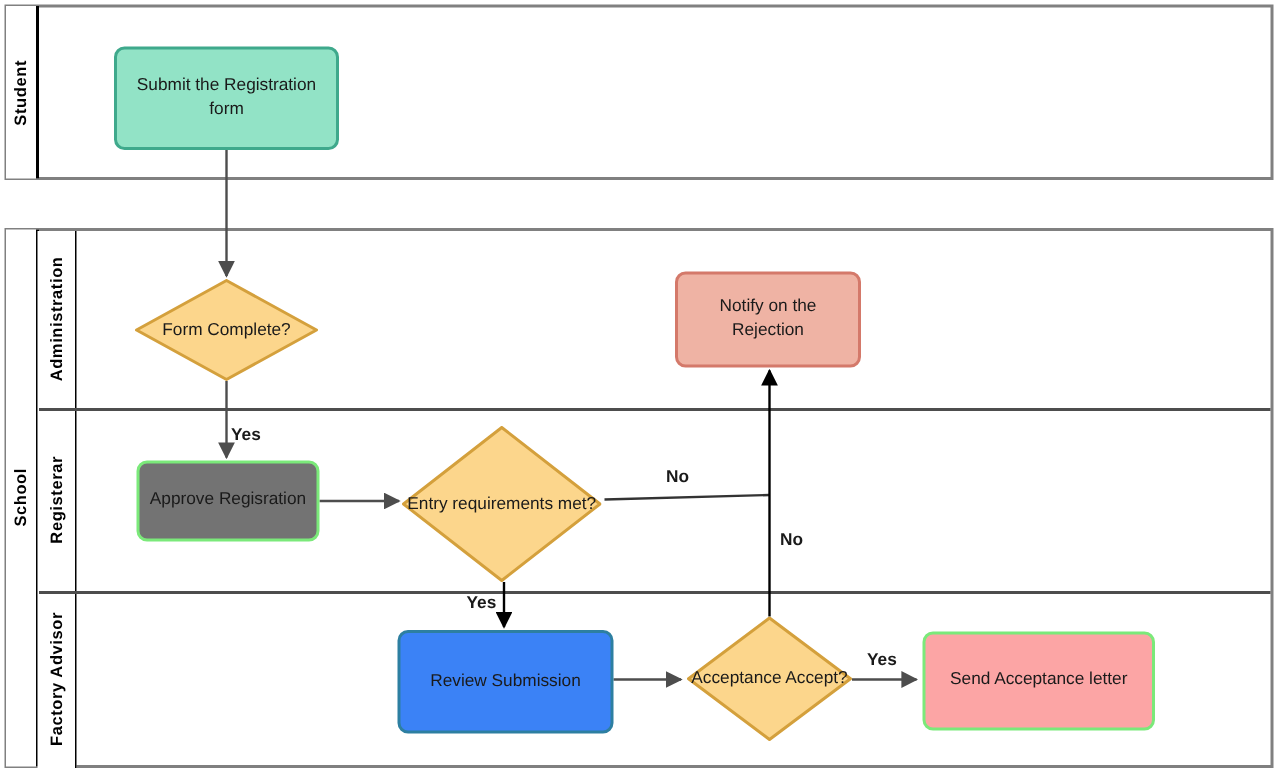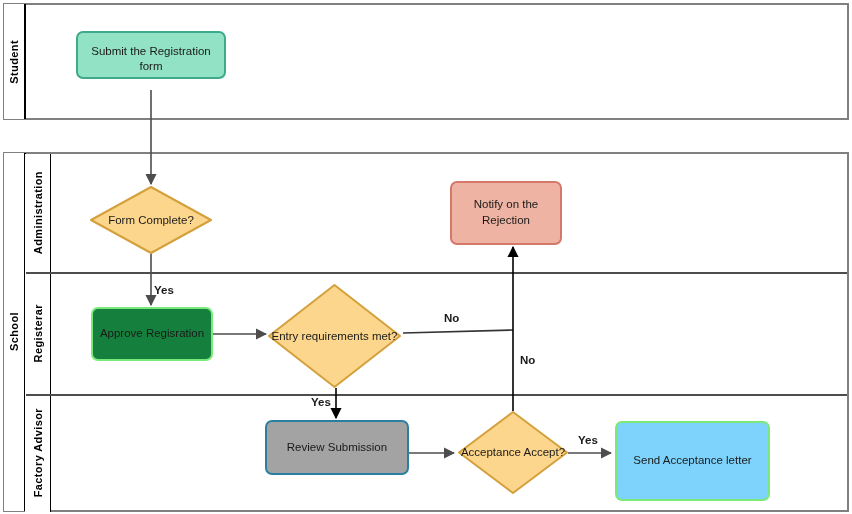--- a/index.html
+++ b/index.html
@@ -156,51 +156,51 @@
   <polyline points="151,90 151,184" fill="none" stroke="#4d4d4d" stroke-width="1.6" marker-end="url(#arrow-dark)"></polyline>
       <polyline points="151,254 151,305" fill="none" stroke="#4d4d4d" stroke-width="1.6" marker-end="url(#arrow-dark)"></polyline>
       <polyline points="213,334 266,334" fill="none" stroke="#4d4d4d" stroke-width="1.6" marker-end="url(#arrow-dark)"></polyline>
       <polyline points="403,333 513,330" fill="none" stroke="#333333" stroke-width="1.6"></polyline>
       <polyline points="513,411 513,247" fill="none" stroke="#000000" stroke-width="1.6" marker-end="url(#arrow-black)"></polyline>
       <polyline points="336,388 336,418" fill="none" stroke="#000000" stroke-width="1.6" marker-end="url(#arrow-black)"></polyline>
       <polyline points="409,453 454,453" fill="none" stroke="#4d4d4d" stroke-width="1.6" marker-end="url(#arrow-dark)"></polyline>
       <polyline points="568,453 611,453" fill="none" stroke="#4d4d4d" stroke-width="1.6" marker-end="url(#arrow-dark)"></polyline>
     </svg>
   <div id="nodes-layer">
-      <div class="node rect" style="left: 76px; top: 31px; width: 150px; height: 48px; background: rgb(146, 227, 198); border-color: rgb(63, 169, 140); align-items: flex-end;">
+      <div class="node rect" style="left: 76px; top: 31px; width: 150px; height: 69px; background: rgb(146, 227, 198); border-color: rgb(63, 169, 140);">
         <span>Submit the Registration form</span>
       </div>
       <div class="diamond-wrap" style="left: 90px; top: 186px; width: 122px; height: 68px;">
         <svg class="diamond-shape" width="122" height="68" viewBox="0 0 122 68">
           <polygon points="61,1 121,34 61,67 1,34" fill="#FCD68C" stroke="#D4A03C" stroke-width="2" stroke-linejoin="round"></polygon>
         </svg>
         <div class="diamond-label">Form Complete?</div>
       </div>
-      <div class="node rect" style="left: 450px; top: 181px; width: 112px; height: 64px; background: rgb(239, 179, 164); border-color: rgb(212, 121, 106);">
+      <div class="node rect" style="left: 450px; top: 181px; width: 124px; height: 64px; background: rgb(239, 179, 164); border-color: rgb(212, 121, 106);">
         <span>Notify on the Rejection</span>
       </div>
-      <div class="node rect" style="left: 91px; top: 307px; width: 122px; height: 54px; background: #15803d; border-color: rgb(123, 233, 122);">
+      <div class="node rect" style="left: 91px; top: 307px; width: 122px; height: 54px; background: #737373; border-color: rgb(123, 233, 122);">
         <span>Approve Regisration</span>
       </div>
       <div class="diamond-wrap" style="left: 268px; top: 284px; width: 133px; height: 104px;">
         <svg class="diamond-shape" width="133" height="104" viewBox="0 0 133 104">
           <polygon points="66.5,1 132,52 66.5,103 1,52" fill="#FCD68C" stroke="#D4A03C" stroke-width="2" stroke-linejoin="round"></polygon>
         </svg>
         <div class="diamond-label">Entry requirements met?</div>
       </div>
-      <div class="node rect" style="left: 265px; top: 420px; width: 144px; height: 55px; background: #a3a3a3; border-color: rgb(45, 127, 161);">
+      <div class="node rect" style="left: 265px; top: 420px; width: 144px; height: 69px; background: #3b82f6; border-color: rgb(45, 127, 161);">
         <span>Review Submission</span>
       </div>
       <div class="diamond-wrap" style="left: 458px; top: 411px; width: 110px; height: 83px;">
         <svg class="diamond-shape" width="110" height="83" viewBox="0 0 110 83">
           <polygon points="55,1 109,41.5 55,82 1,41.5" fill="#FCD68C" stroke="#D4A03C" stroke-width="2" stroke-linejoin="round"></polygon>
         </svg>
         <div class="diamond-label">Acceptance Accept?</div>
       </div>
-      <div class="node rect" style="left: 615px; top: 421px; width: 155px; height: 80px; background: #7dd3fc; border-color: rgb(123, 233, 122);">
+      <div class="node rect" style="left: 615px; top: 421px; width: 155px; height: 66px; background: #fca5a5; border-color: rgb(123, 233, 122);">
         <span>Send Acceptance letter</span>
       </div>
     </div>
   <div id="edge-labels-layer">
       <div class="edge-label" style="left: 154px; top: 284px;">Yes</div>
       <div class="edge-label" style="left: 444px; top: 312px;">No</div>
       <div class="edge-label" style="left: 520px; top: 354px;">No</div>
       <div class="edge-label" style="left: 311px; top: 396px;">Yes</div>
       <div class="edge-label" style="left: 578px; top: 434px;">Yes</div>
     </div>

